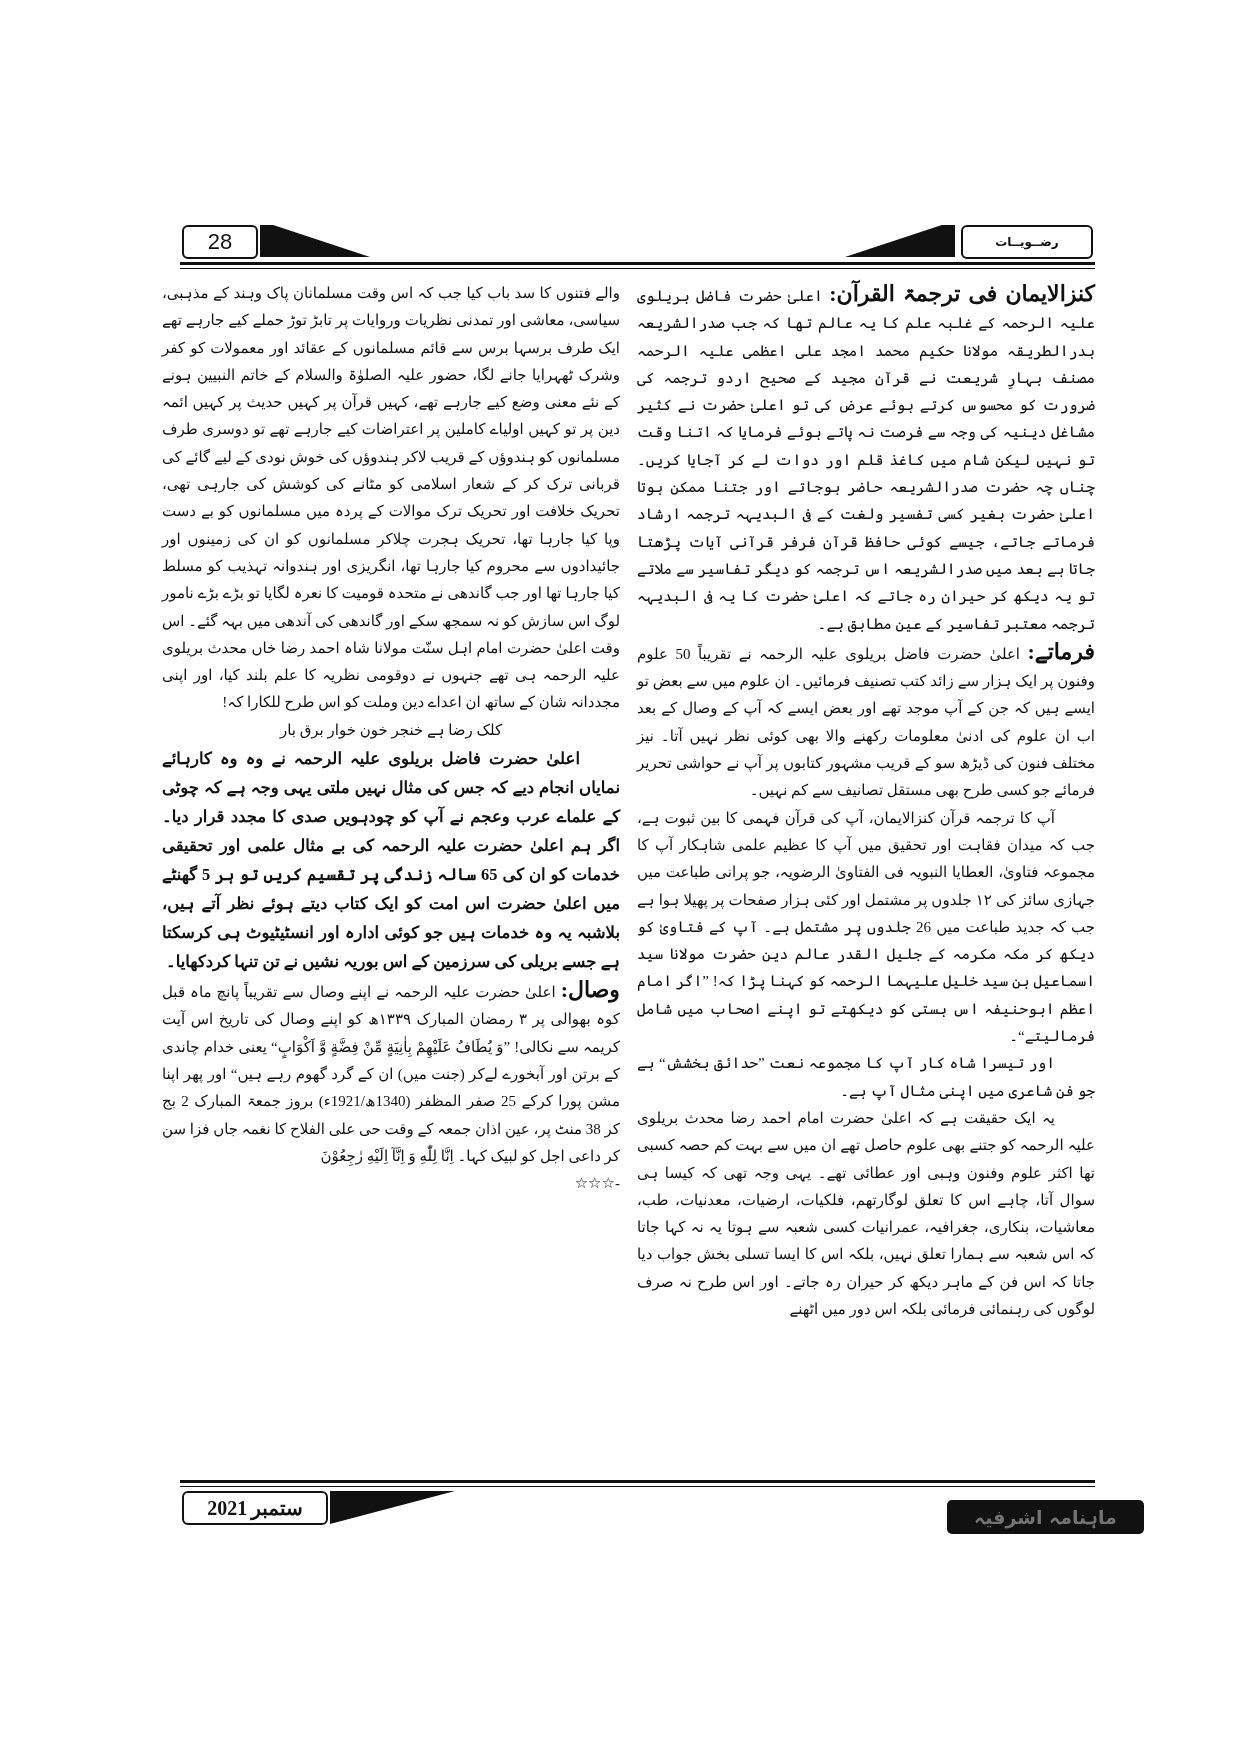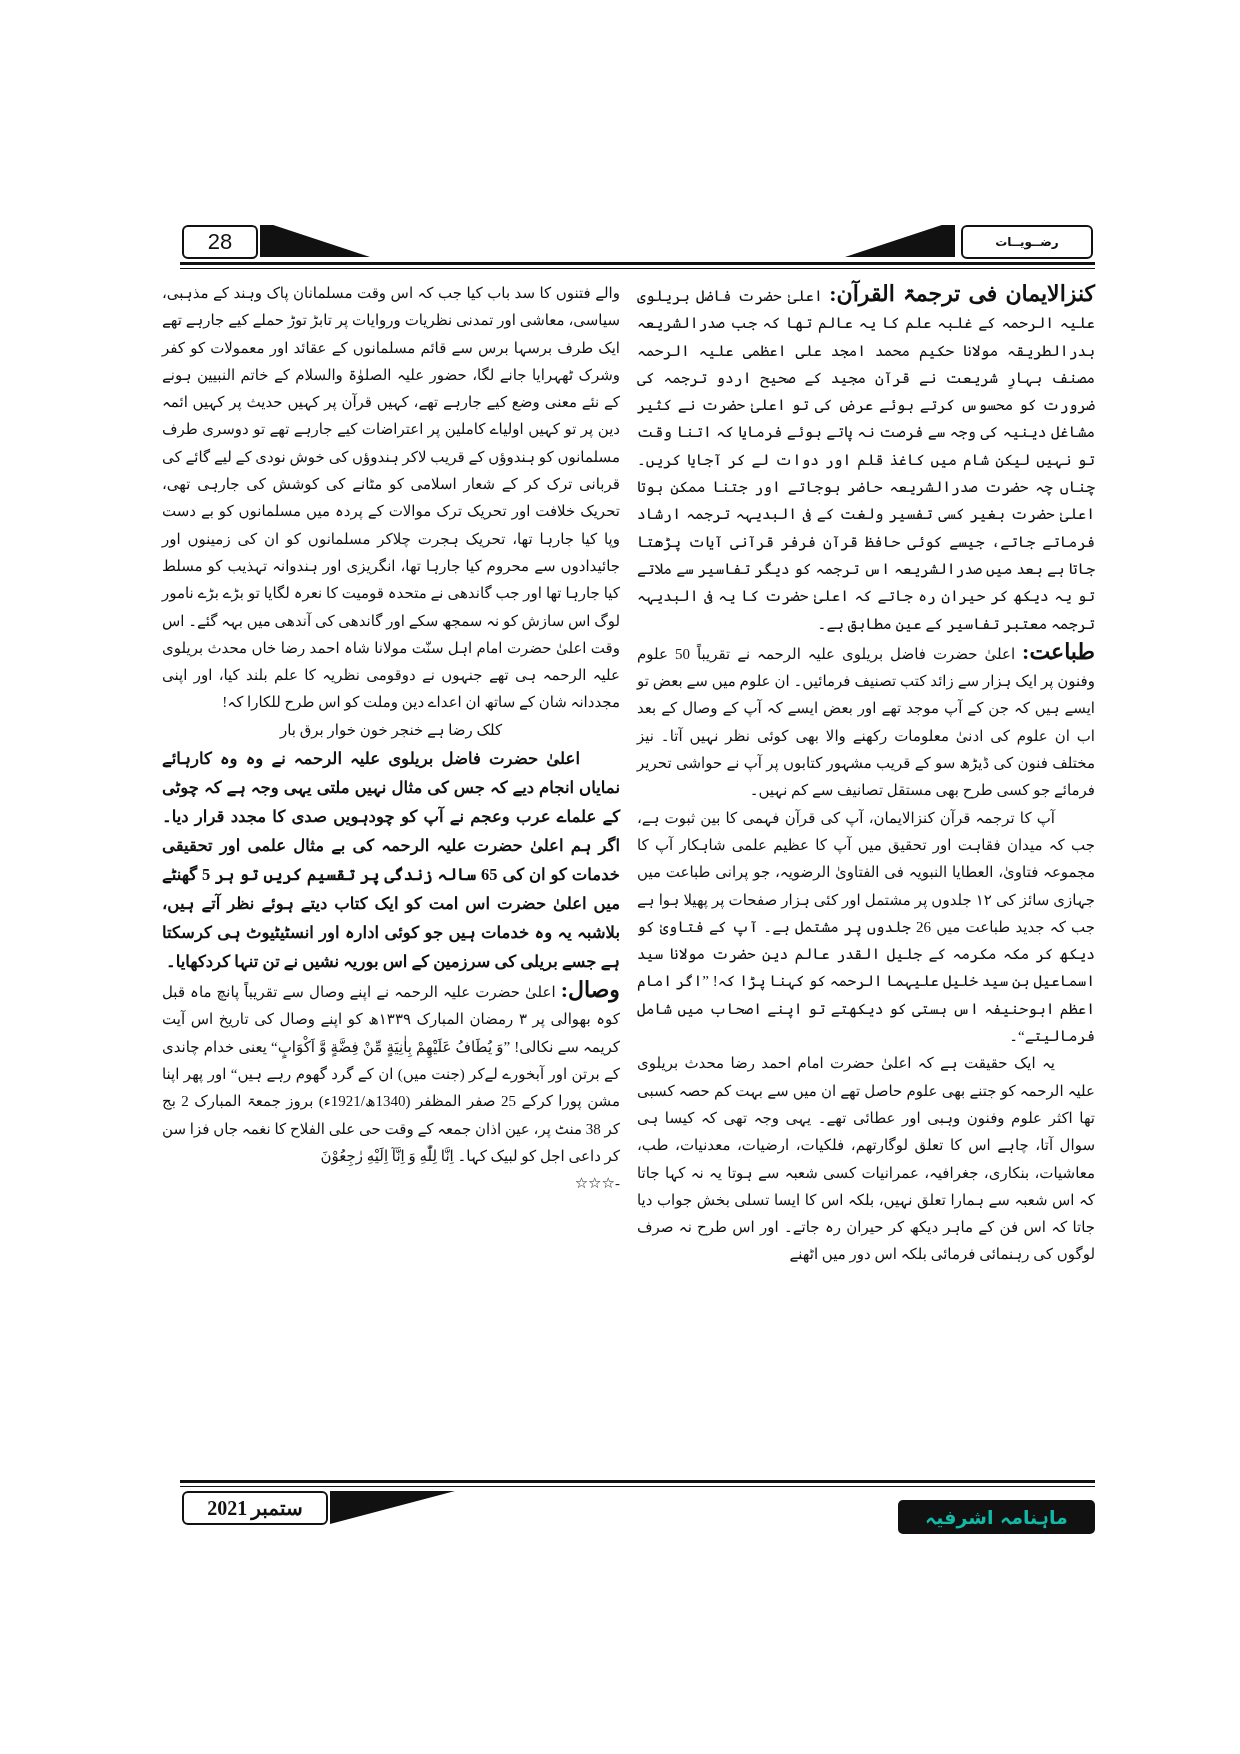--- a/index.html
+++ b/index.html
@@ -22,44 +22,45 @@
     .heading { font-weight: bold; font-size: 22px; }
     .bold-block { font-weight: bold; font-size: 16.5px; line-height: 29px; }
     .indent { text-indent: 40px; }
     .verse { text-align: center; }
 
     
     .ftr-rule { position: absolute; left: 180px; top: 1480px; width: 915px; border-top: 3px solid #111; }
     .ftr-rule2 { position: absolute; left: 180px; top: 1486px; width: 915px; border-top: 1px solid #111; }
     .ftr-datebox { position: absolute; left: 182px; top: 1491px; width: 142px; height: 30px; border: 2px solid #111; border-radius: 6px; display: flex; align-items: center; justify-content: center; font-family: "Liberation Serif", serif; font-weight: bold; font-size: 20px; direction: rtl; gap: 4px; }
     .ftr-wedge { position: absolute; left: 330px; top: 1491px; width: 125px; height: 33px; background: #111; clip-path: polygon(0 0, 100% 0, 0 100%); }
-    .ftr-brand { position: absolute; left: 898px; top: 1500px; width: 197px; height: 34px; background: #111; color: #14b8a6; border-radius: 5px; display: flex; align-items: center; justify-content: center; font-weight: bold; font-size: 19px; direction: rtl; }
+    .ftr-brand { position: absolute; left: 947px; top: 1500px; width: 197px; height: 34px; background: #111; color: #737373; border-radius: 5px; display: flex; align-items: center; justify-content: center; font-weight: bold; font-size: 19px; direction: rtl; }
   </style>
 </head>
 <body>
 
 <div class="hdr">
   <div class="hdr-pagebox">28</div>
   <div class="hdr-wedge-left"></div>
   <div class="hdr-wedge-right"></div>
   <div class="hdr-titlebox">رضــویــات</div>
 </div>
 <div class="hdr-rule"></div>
 <div class="hdr-rule2"></div>
 
 <div class="col col-right">
   <p>
     <span class="heading">کنزالایمان فی ترجمۃ القرآن:</span>
     <span>اعلیٰ حضرت فاضل بریلوی علیہ الرحمہ کے غلبہ علم کا یہ عالم تھا کہ جب صدرالشریعہ بدرالطریقہ مولانا حکیم محمد امجد علی اعظمی علیہ الرحمہ مصنف بہارِ شریعت نے قرآن مجید کے صحیح اردو ترجمہ کی ضرورت کو محسوس کرتے ہوئے عرض کی تو اعلیٰ حضرت نے کثیر مشاغل دینیہ کی وجہ سے فرصت نہ پاتے ہوئے فرمایا کہ اتنا وقت تو نہیں لیکن شام میں کاغذ قلم اور دوات لے کر آجایا کریں۔ چناں چہ حضرت صدرالشریعہ حاضر ہوجاتے اور جتنا ممکن ہوتا اعلیٰ حضرت بغیر کسی تفسیر ولغت کے فی البدیہہ ترجمہ ارشاد فرماتے جاتے، جیسے کوئی حافظ قرآن فرفر قرآنی آیات پڑھتا جاتا ہے بعد میں صدرالشریعہ اس ترجمہ کو دیگر تفاسیر سے ملاتے تو یہ دیکھ کر حیران رہ جاتے کہ اعلیٰ حضرت کا یہ فی البدیہہ ترجمہ معتبر تفاسیر کے عین مطابق ہے۔</span>
   </p>
   <p>
-    <span class="heading">طباعت:</span>
+    <span class="heading">فرماتے:</span>
     <span>اعلیٰ حضرت فاضل بریلوی علیہ الرحمہ نے تقریباً 50 علوم وفنون پر ایک ہزار سے زائد کتب تصنیف فرمائیں۔ ان علوم میں سے بعض تو ایسے ہیں کہ جن کے آپ موجد تھے اور بعض ایسے کہ آپ کے وصال کے بعد اب ان علوم کی ادنیٰ معلومات رکھنے والا بھی کوئی نظر نہیں آتا۔ نیز مختلف فنون کی ڈیڑھ سو کے قریب مشہور کتابوں پر آپ نے حواشی تحریر فرمائے جو کسی طرح بھی مستقل تصانیف سے کم نہیں۔</span>
   </p>
   <p class="indent">آپ کا ترجمہ قرآن کنزالایمان، آپ کی قرآن فہمی کا بین ثبوت ہے، جب کہ میدان فقاہت اور تحقیق میں آپ کا عظیم علمی شاہکار آپ کا مجموعہ فتاویٰ، العطایا النبویہ فی الفتاویٰ الرضویہ، جو پرانی طباعت میں جہازی سائز کی ۱۲ جلدوں پر مشتمل اور کئی ہزار صفحات پر پھیلا ہوا ہے جب کہ جدید طباعت میں 26 جلدوں پر مشتمل ہے۔ آپ کے فتاویٰ کو دیکھ کر مکہ مکرمہ کے جلیل القدر عالم دین حضرت مولانا سید اسماعیل بن سید خلیل علیہما الرحمہ کو کہنا پڑا کہ! ”اگر امام اعظم ابوحنیفہ اس ہستی کو دیکھتے تو اپنے اصحاب میں شامل فرمالیتے“۔</p>
+  <p class="indent">اور تیسرا شاہ کار آپ کا مجموعہ نعت ”حدائق بخشش“ ہے جو فن شاعری میں اپنی مثال آپ ہے۔</p>
   <p class="indent">یہ ایک حقیقت ہے کہ اعلیٰ حضرت امام احمد رضا محدث بریلوی علیہ الرحمہ کو جتنے بھی علوم حاصل تھے ان میں سے بہت کم حصہ کسبی تھا اکثر علوم وفنون وہبی اور عطائی تھے۔ یہی وجہ تھی کہ کیسا ہی سوال آتا، چاہے اس کا تعلق لوگارتھم، فلکیات، ارضیات، معدنیات، طب، معاشیات، بنکاری، جغرافیہ، عمرانیات کسی شعبہ سے ہوتا یہ نہ کہا جاتا کہ اس شعبہ سے ہمارا تعلق نہیں، بلکہ اس کا ایسا تسلی بخش جواب دیا جاتا کہ اس فن کے ماہر دیکھ کر حیران رہ جاتے۔ اور اس طرح نہ صرف لوگوں کی رہنمائی فرمائی بلکہ اس دور میں اٹھنے</p>
 </div>
 
 <div class="col col-left">
   <p>والے فتنوں کا سد باب کیا جب کہ اس وقت مسلمانان پاک وہند کے مذہبی، سیاسی، معاشی اور تمدنی نظریات وروایات پر تابڑ توڑ حملے کیے جارہے تھے ایک طرف برسہا برس سے قائم مسلمانوں کے عقائد اور معمولات کو کفر وشرک ٹھہرایا جانے لگا، حضور علیہ الصلوٰۃ والسلام کے خاتم النبیین ہونے کے نئے معنی وضع کیے جارہے تھے، کہیں قرآن پر کہیں حدیث پر کہیں ائمہ دین پر تو کہیں اولیاے کاملین پر اعتراضات کیے جارہے تھے تو دوسری طرف مسلمانوں کو ہندوؤں کے قریب لاکر ہندوؤں کی خوش نودی کے لیے گائے کی قربانی ترک کر کے شعار اسلامی کو مٹانے کی کوشش کی جارہی تھی، تحریک خلافت اور تحریک ترک موالات کے پردہ میں مسلمانوں کو بے دست وپا کیا جارہا تھا، تحریک ہجرت چلاکر مسلمانوں کو ان کی زمینوں اور جائیدادوں سے محروم کیا جارہا تھا، انگریزی اور ہندوانہ تہذیب کو مسلط کیا جارہا تھا اور جب گاندھی نے متحدہ قومیت کا نعرہ لگایا تو بڑے بڑے نامور لوگ اس سازش کو نہ سمجھ سکے اور گاندھی کی آندھی میں بہہ گئے۔ اس وقت اعلیٰ حضرت امام اہل سنّت مولانا شاہ احمد رضا خاں محدث بریلوی علیہ الرحمہ ہی تھے جنہوں نے دوقومی نظریہ کا علم بلند کیا، اور اپنی مجددانہ شان کے ساتھ ان اعداے دین وملت کو اس طرح للکارا کہ!</p>
   <p class="verse">کلک رضا ہے خنجر خون خوار برق بار</p>
   <p class="bold-block indent">اعلیٰ حضرت فاضل بریلوی علیہ الرحمہ نے وہ وہ کارہائے نمایاں انجام دیے کہ جس کی مثال نہیں ملتی یہی وجہ ہے کہ چوٹی کے علماے عرب وعجم نے آپ کو چودہویں صدی کا مجدد قرار دیا۔ اگر ہم اعلیٰ حضرت علیہ الرحمہ کی بے مثال علمی اور تحقیقی خدمات کو ان کی 65 سالہ زندگی پر تقسیم کریں تو ہر 5 گھنٹے میں اعلیٰ حضرت اس امت کو ایک کتاب دیتے ہوئے نظر آتے ہیں، بلاشبہ یہ وہ خدمات ہیں جو کوئی ادارہ اور انسٹیٹیوٹ ہی کرسکتا ہے جسے بریلی کی سرزمین کے اس بوریہ نشیں نے تن تنہا کردکھایا۔</p>
   <p>
     <span class="heading">وصال:</span>
     <span>اعلیٰ حضرت علیہ الرحمہ نے اپنے وصال سے تقریباً پانچ ماہ قبل کوہ بھوالی پر ۳ رمضان المبارک ۱۳۳۹ھ کو اپنے وصال کی تاریخ اس آیت کریمہ سے نکالی! ”وَ یُطَافُ عَلَیْهِمْ بِاٰنِیَةٍ مِّنْ فِضَّةٍ وَّ اَكْوَابٍ“ یعنی خدام چاندی کے برتن اور آبخورے لےکر (جنت میں) ان کے گرد گھوم رہے ہیں“ اور پھر اپنا مشن پورا کرکے 25 صفر المظفر (1340ھ/1921ء) بروز جمعۃ المبارک 2 بج کر 38 منٹ پر، عین اذان جمعہ کے وقت حی علی الفلاح کا نغمہ جاں فزا سن کر داعی اجل کو لبیک کہا۔ اِنَّا لِلّٰهِ وَ اِنَّآ اِلَیْهِ رٰجِعُوْنَ</span>

